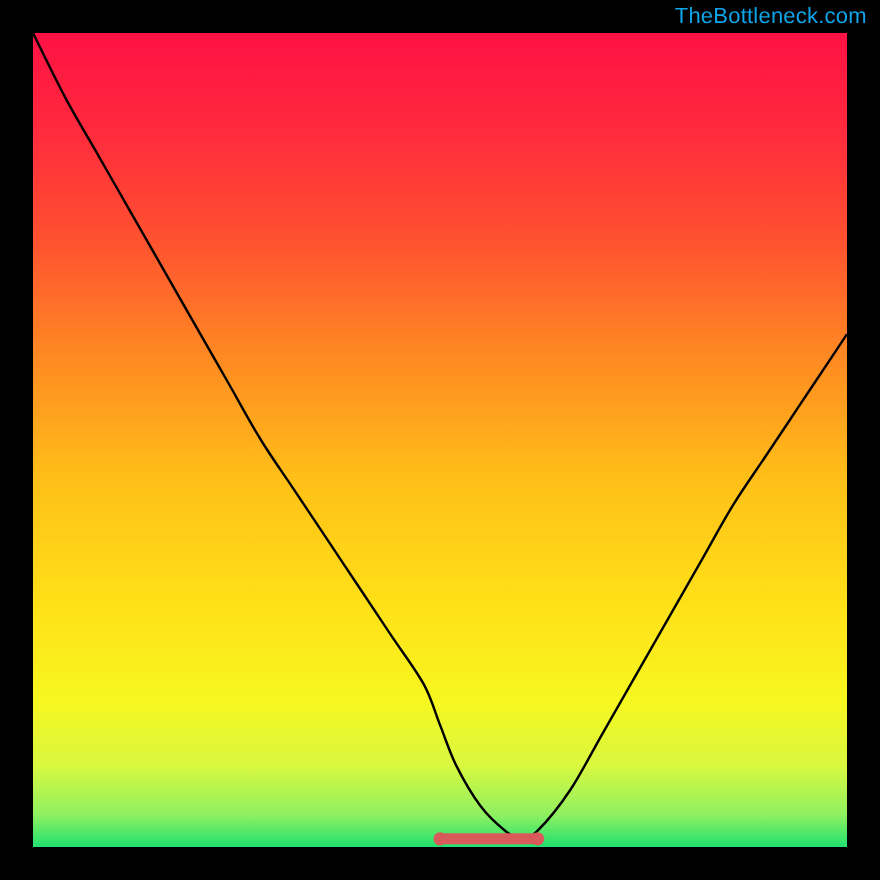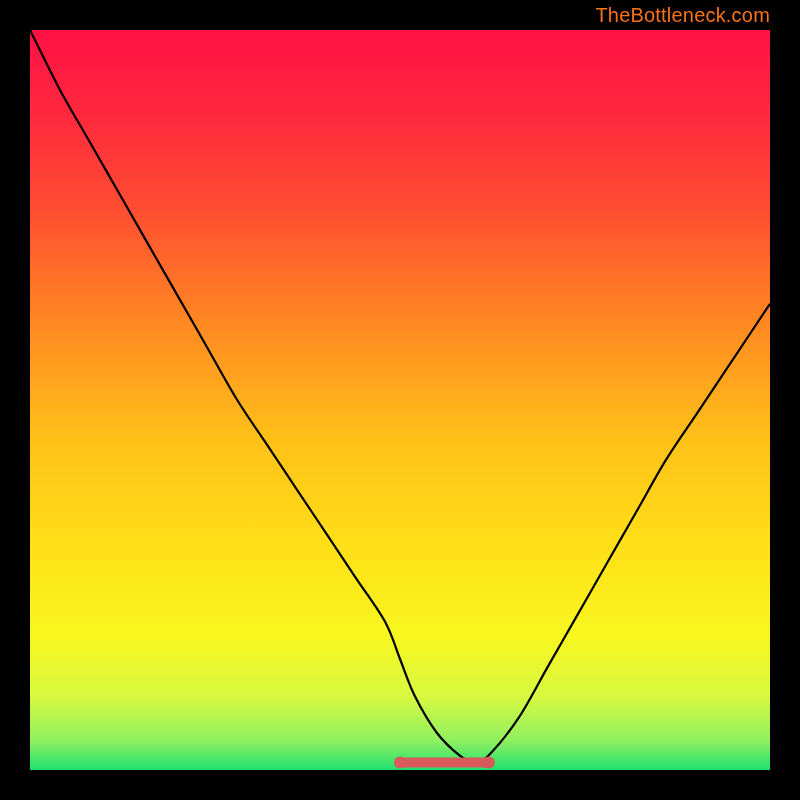--- a/index.html
+++ b/index.html
@@ -7,22 +7,22 @@
     padding: 0;
     width: 800px;
     height: 800px;
     background: #000;
     font-family: Arial, Helvetica, sans-serif;
     position: relative;
   }
   .watermark {
     position: absolute;
     top: 4px;
-    right: 30px;
-    color: #f97316;
+    right: 12px;
+    color: #0ea5e9;
     font-size: 20px;
     font-weight: 500;
     letter-spacing: 0.2px;
     z-index: 10;
   }
   .plot-area {
     position: absolute;
     left: 30px;
     top: 30px;
     width: 740px;

